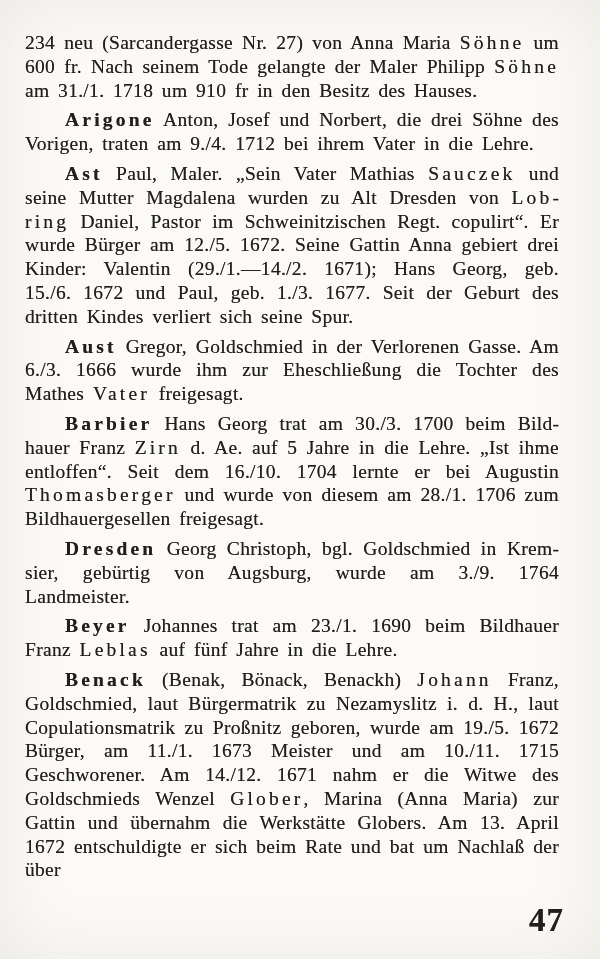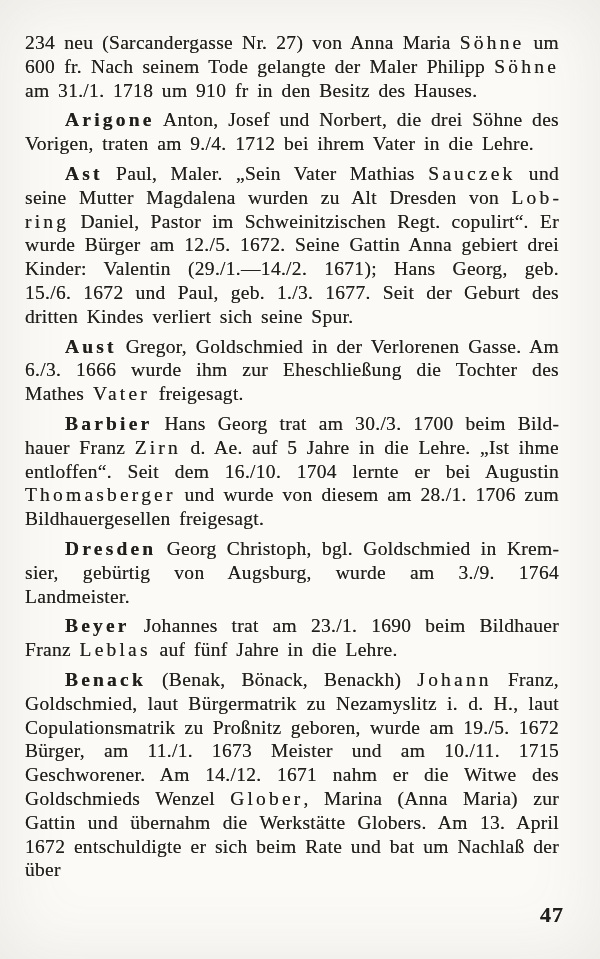--- a/index.html
+++ b/index.html
@@ -27,21 +27,21 @@
     text-shadow: 0 0 0.4px rgba(25, 22, 18, 0.65);
   }
   p.para { margin: 0; }
   p.para + p.para { margin-top: 6px; }
   p.para.indent { text-indent: 40px; font-family: Liberation Serif, serif; }
   .headword { font-weight: bold; letter-spacing: 3.2px; }
   .spaced { letter-spacing: 3.2px; }
   .page-number {
     position: absolute;
     right: 36px; top: 902px;
-    font-size: 22px;
+    font-size: 33px;
     font-weight: 600;
     letter-spacing: 1px;
     text-shadow: 0 0 0.4px rgba(25, 22, 18, 0.65);
   }
 </style>
 </head>
 <body style="--ink: #211f1c; --paper: #fbfaf7;">
 
 <div class="page">
   <div class="text-block">

